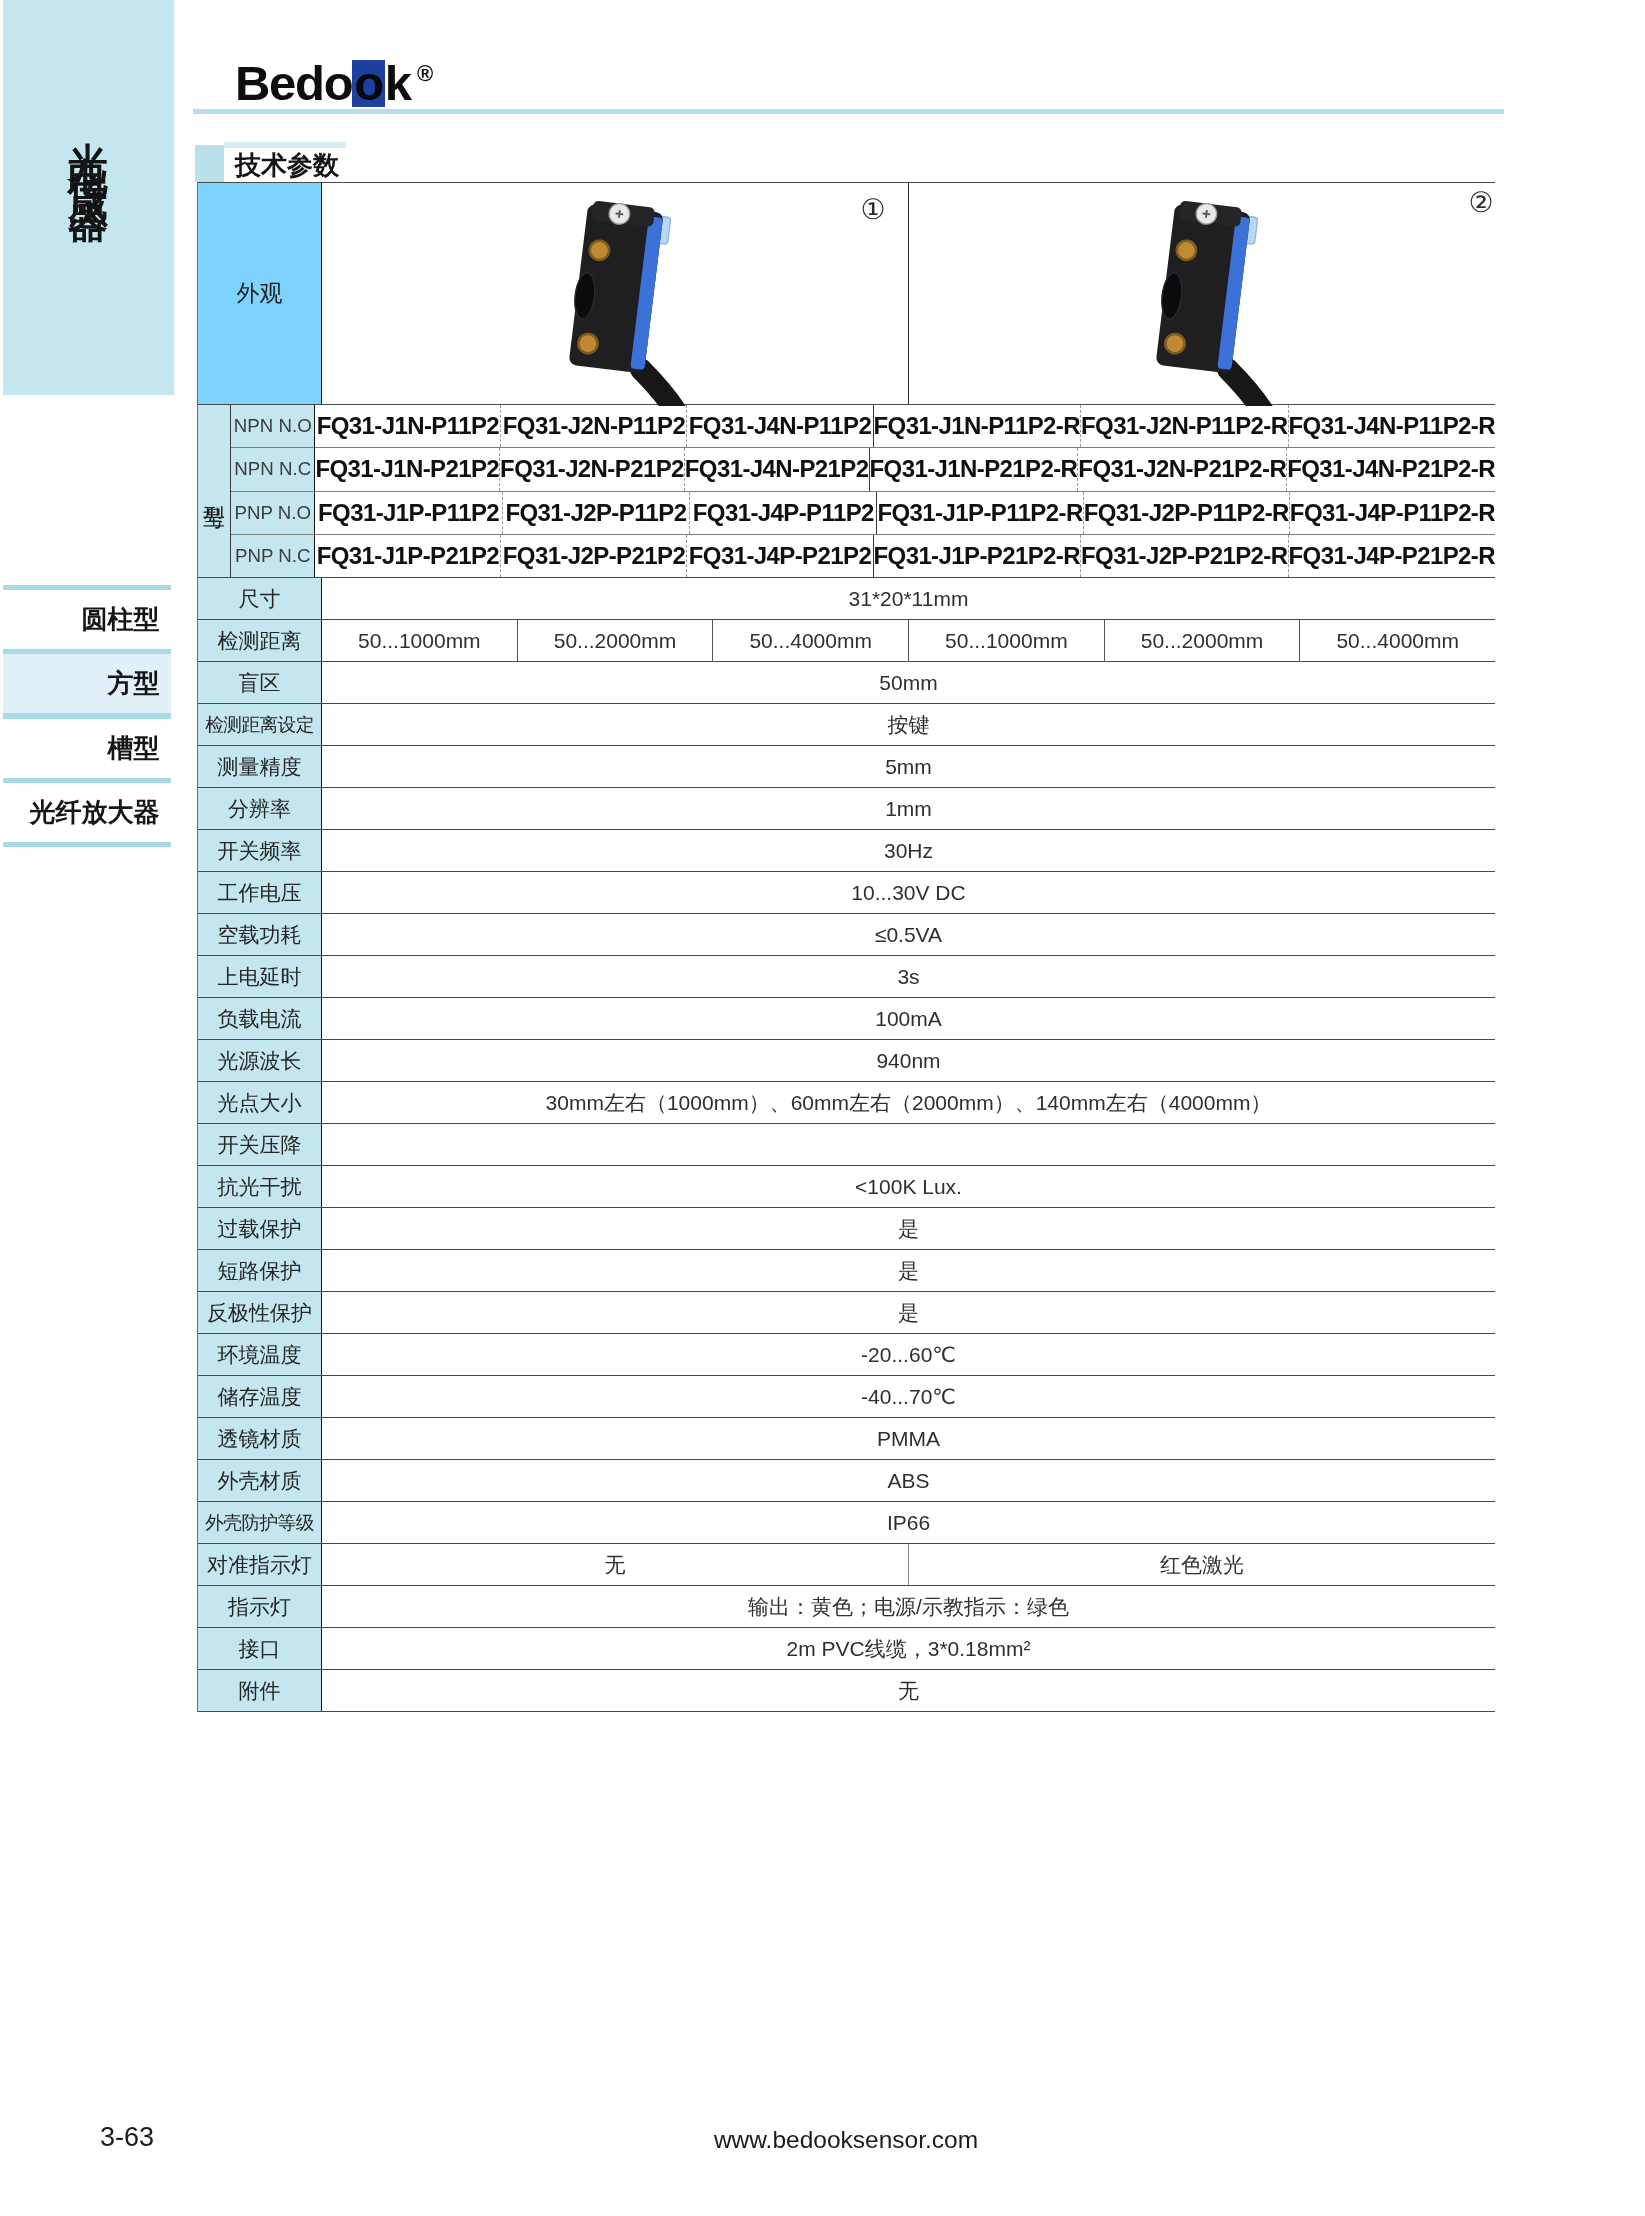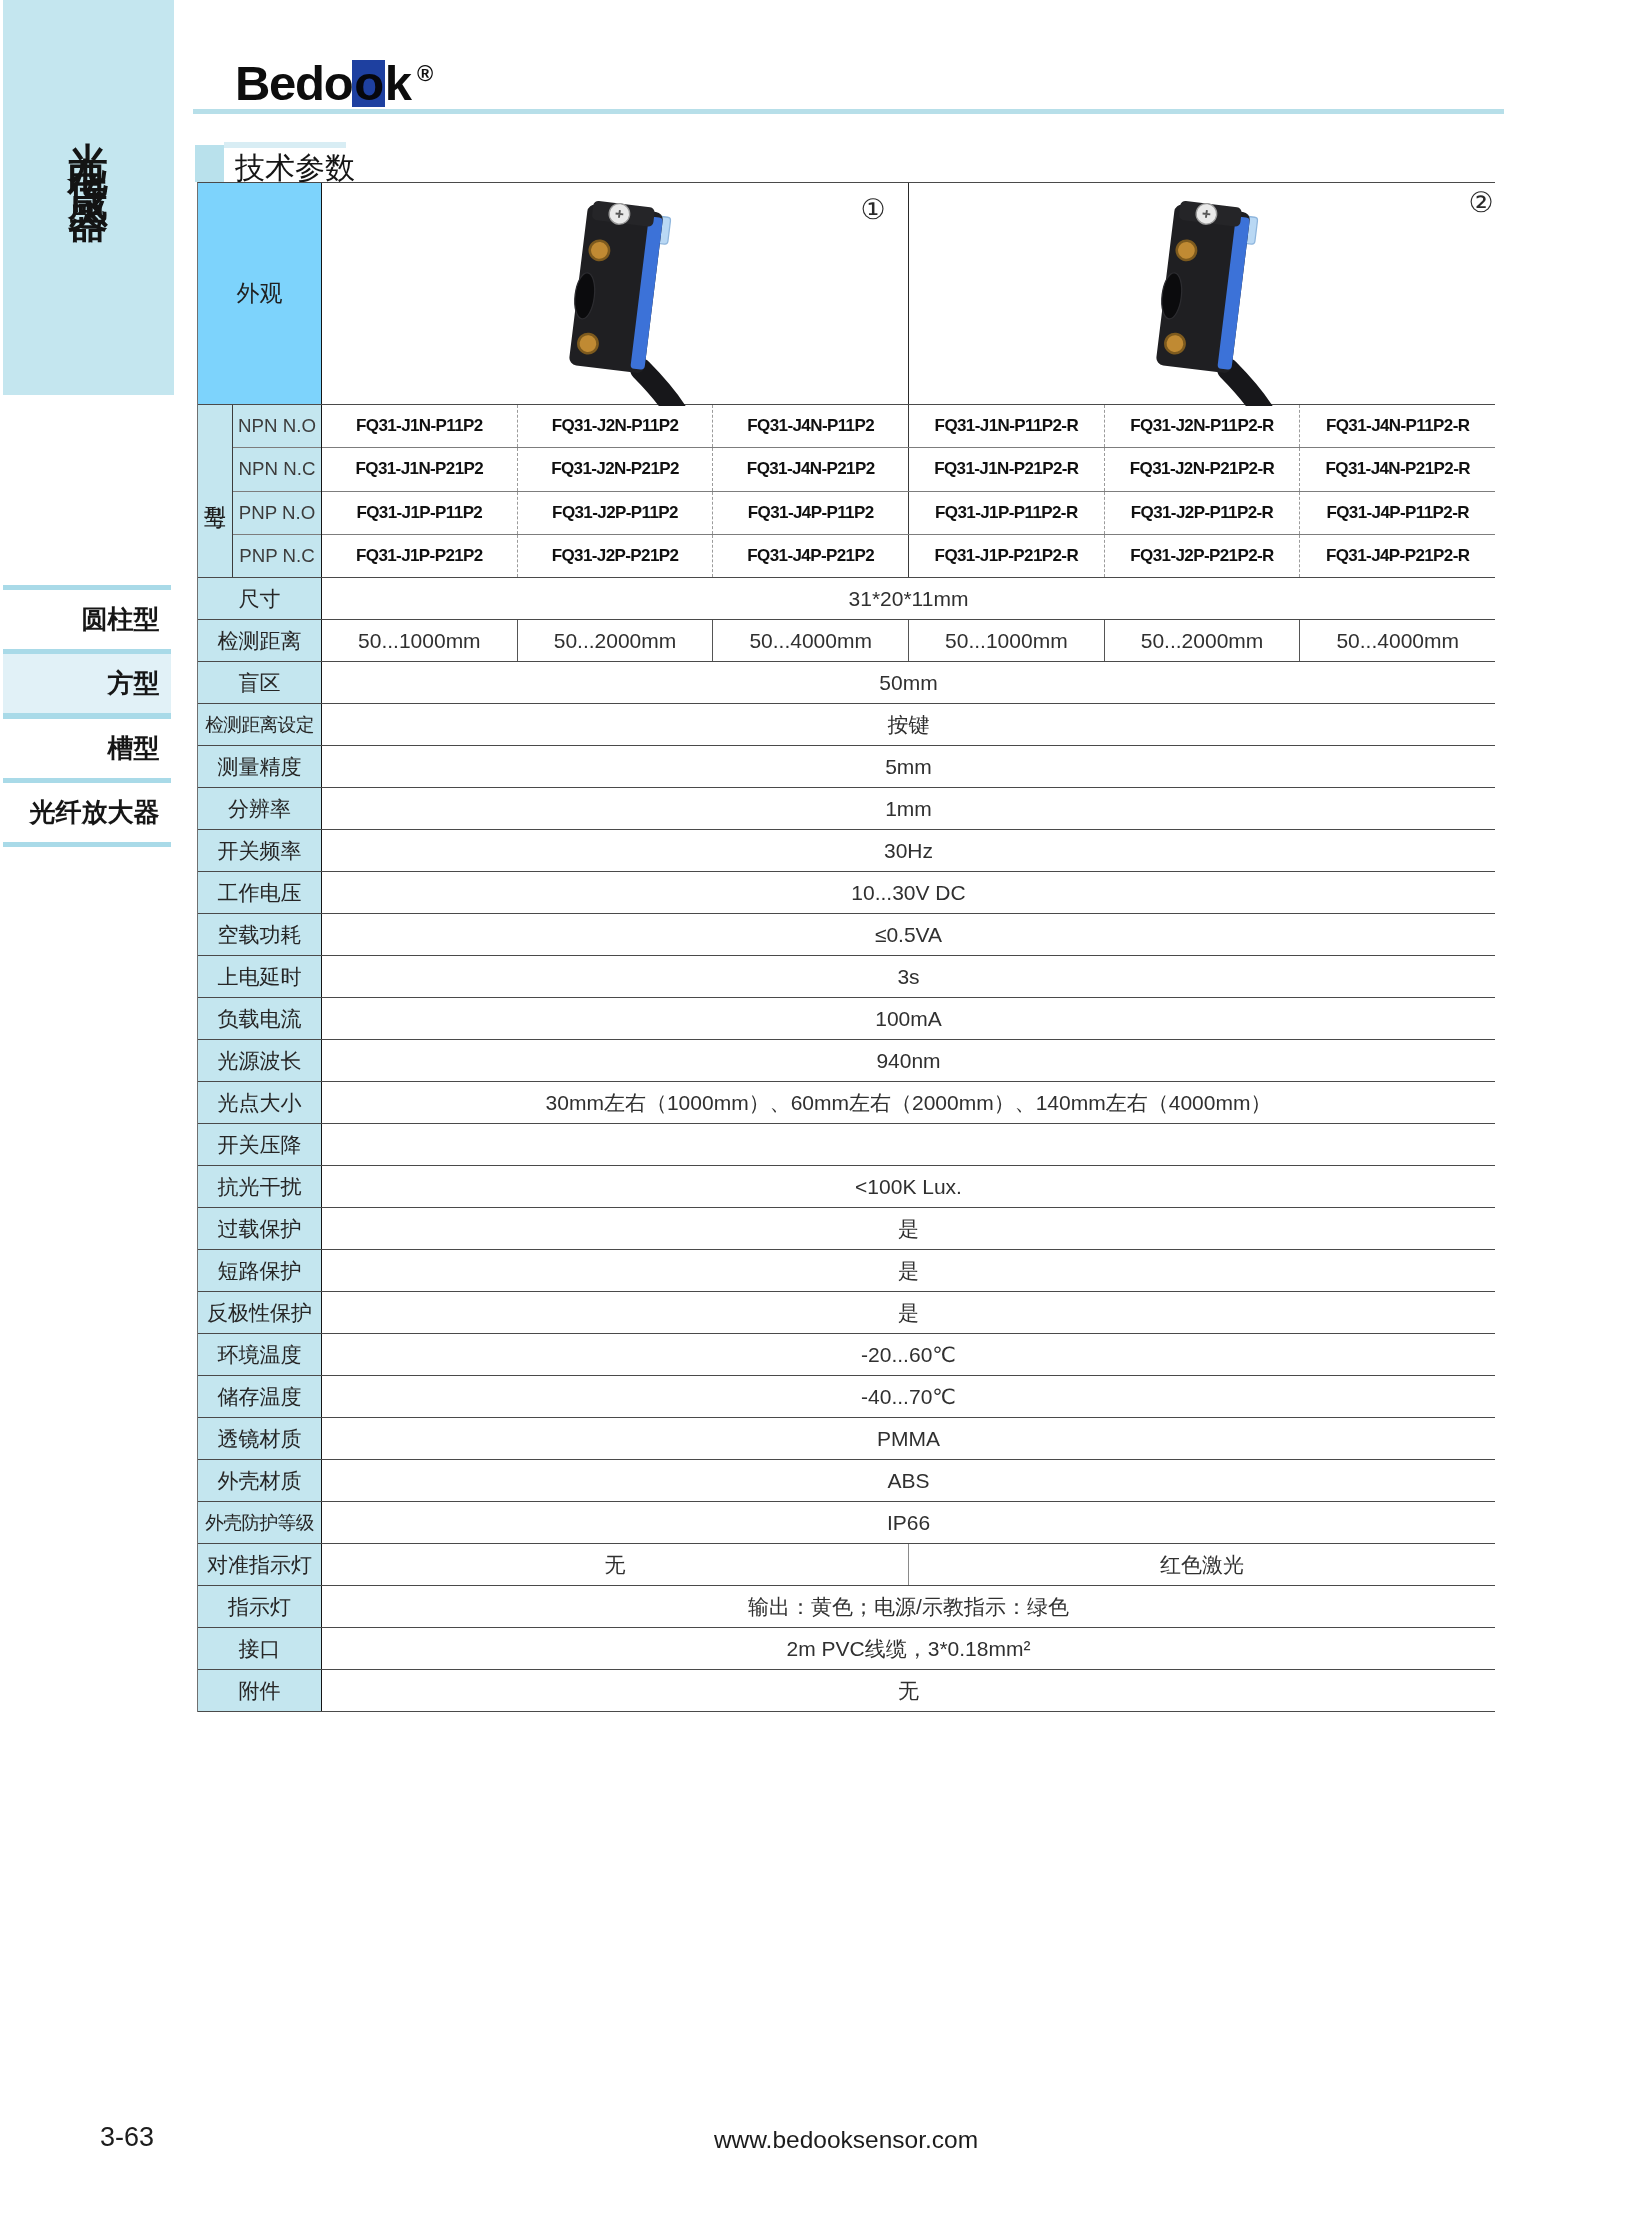--- a/index.html
+++ b/index.html
@@ -21,21 +21,21 @@
 
   
   #logo { position:absolute; left:235px; top:55px; font-size:49px; font-weight:bold;
     color:#0d0d0d; letter-spacing:-1.3px; white-space:nowrap; }
   #logo .o2 { display:inline-block; background:#1e40a0; color:#06070d; padding:0 1.9px; line-height:0.95; }
   #logo .reg { display:inline-block; font-size:22px; font-weight:600; position:relative; top:-19.3px; margin-left:6.4px; }
   #logo-rule { position:absolute; left:193px; top:109px; width:1311px; height:4.5px; background:#b7dfe9; }
 
   #sec-square { position:absolute; left:195px; top:145px; width:29px; height:37px; background:#b9e1ec; }
   #sec-strip  { position:absolute; left:224px; top:142px; width:122px; height:5.8px; background:#d8edf4; }
-  #sec-title  { position:absolute; left:235px; top:148px; font-size:30px; font-weight:normal; color:#151515; }
+  #sec-title  { position:absolute; left:235px; top:148px; font-size:26px; font-weight:bold; color:#151515; }
 
   
   #spec-table { position:absolute; left:197px; top:182px; width:1298px;
     border-top:1.9px solid #4a4a4a; border-left:1.3px solid #707070; border-bottom:0; background:#fff; }
 
   .app-row { display:flex; height:222px; border-bottom:1.9px solid #4a4a4a; }
   .app-label { width:124px; background:#7dd3fc; border-right:1.9px solid #141414;
     display:flex; align-items:center; justify-content:center; font-size:23px; color:#1f1f1f; }
   .app-content { flex:1; display:flex; }
   .app-half { width:50%; position:relative; display:flex; align-items:flex-start; justify-content:center; }
@@ -52,21 +52,21 @@
     font-size:22px; color:#1f1f1f; letter-spacing:2.6px; }
   .type-col { width:89px; background:#c4e6ef; border-right:1.9px solid #141414;
     display:flex; flex-direction:column; }
   .type-cell { flex:1; display:flex; align-items:center; justify-content:center;
     font-size:18.7px; color:#3c3c3c; border-bottom:1.3px solid #7d7d7d; }
   .type-col .type-cell:last-child { border-bottom:none; }
   .model-grid { flex:1; display:flex; flex-direction:column; }
   .model-row { flex:1; display:flex; border-bottom:1.3px solid #7d7d7d; }
   .model-grid .model-row:last-child { border-bottom:none; }
   .model-cell { flex:1; display:flex; align-items:center; justify-content:center;
-    font-size:17px; font-weight:bold; color:#101010; letter-spacing:-0.6px; white-space:nowrap; }
+    font-size:24px; font-weight:bold; color:#101010; letter-spacing:-0.6px; white-space:nowrap; }
   .model-cell.sep-dash { border-right:1.3px dashed #9b9b9b; }
   .model-cell.sep-solid { border-right:1.9px solid #3a3a3a; }
 
   .spec-row { display:flex; height:42px; border-bottom:1.9px solid #4a4a4a; background:#fff; }
   .spec-label { width:124px; background:#c4e6ef; border-right:1.9px solid #141414;
     display:flex; align-items:center; justify-content:center; font-size:21px; color:#262626; white-space:nowrap; }
   .spec-label.long { font-size:18.7px; letter-spacing:-0.6px; }
   .spec-value { flex:1; display:flex; align-items:center; justify-content:center;
     font-size:21px; color:#303030; }
   .spec-cell { flex:1; display:flex; align-items:center; justify-content:center;

